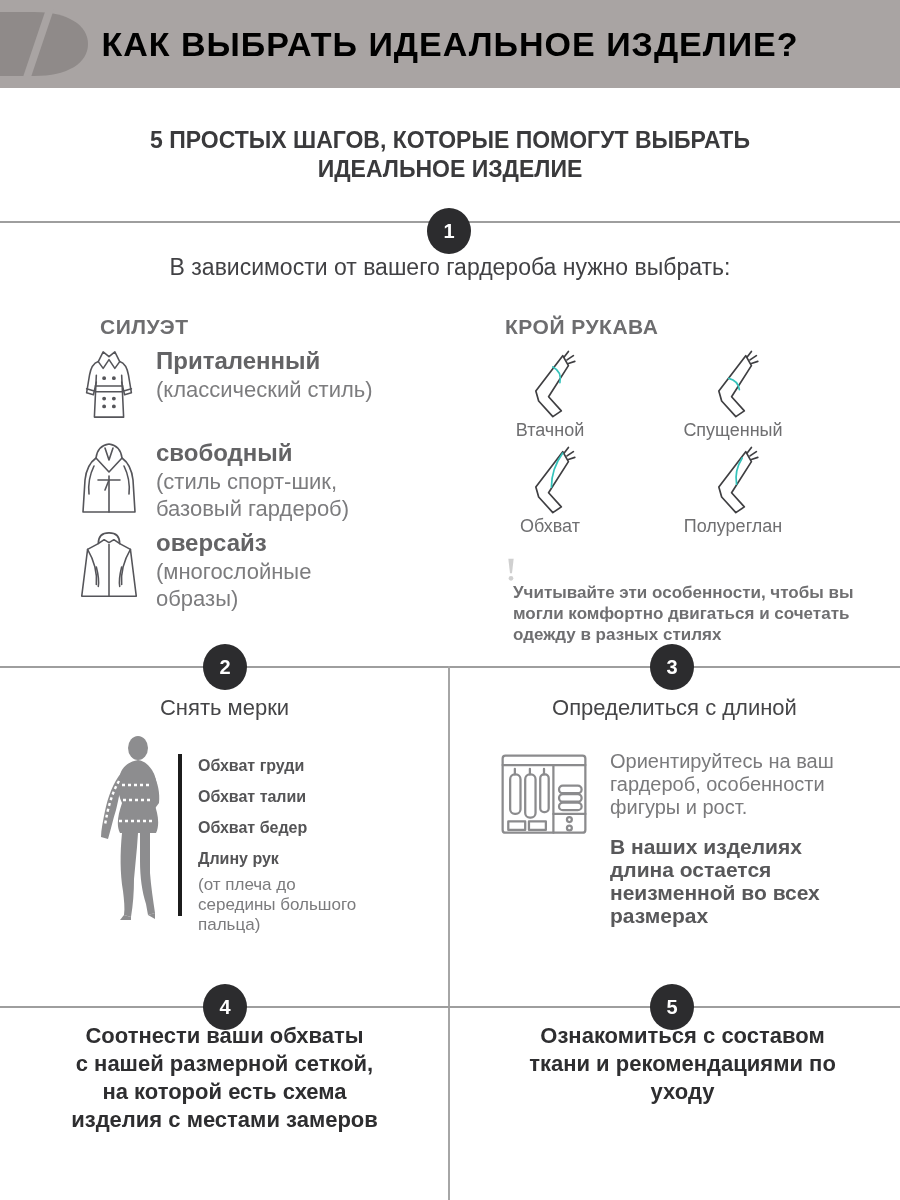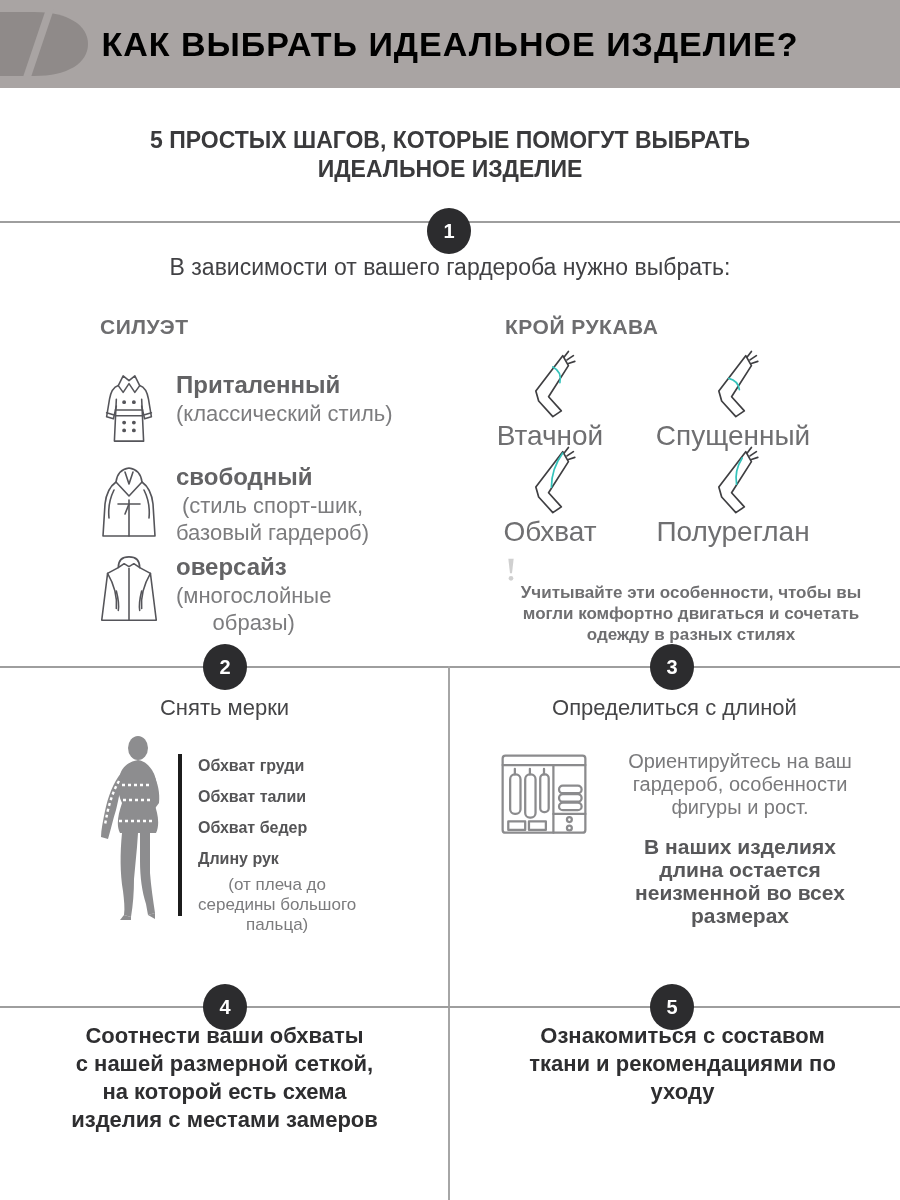--- a/index.html
+++ b/index.html
@@ -1,20 +1,20 @@
 <!DOCTYPE html>
 <html><head>
 <meta charset="utf-8">
 <style>
   html,body{margin:0;padding:0;background:#ffffff;}
   .canvas{
     position:relative;width:900px;height:1200px;background:#ffffff;overflow:hidden;
     font-family:"Liberation Sans",sans-serif;color:#3a3a3c;
   }
-  .ml{white-space:pre-line;text-align:center;}
+  .ml{white-space:pre-line;}
 
   
   .topbar{position:absolute;left:0;top:0;width:900px;height:88px;background:#a9a4a3;
           display:flex;align-items:center;justify-content:center;}
   .topbar-title{font-size:34px;font-weight:700;color:#000000;letter-spacing:1px;}
   .logo{position:absolute;left:0;top:8px;width:104px;height:72px;}
 
   
   .subtitle{position:absolute;left:0;top:126px;width:900px;text-align:center;
             font-size:23px;font-weight:700;color:#3a3a3c;line-height:29px;}
@@ -27,30 +27,30 @@
   .stepnum{position:absolute;width:44px;height:46px;border-radius:50%;background:#2c2c2e;
            color:#ffffff;font-size:20px;font-weight:700;
            display:flex;align-items:center;justify-content:center;z-index:3;}
 
   .intro{position:absolute;left:0;top:254px;width:900px;text-align:center;
          font-size:23px;color:#414144;}
 
   .colhead{position:absolute;font-size:21px;font-weight:700;color:#6d6d6f;letter-spacing:0.5px;}
 
   
-  .sil-item{position:absolute;left:92px;display:flex;align-items:flex-start;margin-top:24px;}
+  .sil-item{position:absolute;left:72px;display:flex;align-items:flex-start;}
   .sil-icon{width:74px;display:flex;justify-content:center;}
   .sil-text{margin-left:10px;}
   .sil-title{font-size:24px;font-weight:700;color:#636365;line-height:30px;}
   .sil-desc{font-size:22px;color:#7c7c7e;line-height:27px;}
 
   
   .sleeve-cell{position:absolute;width:170px;text-align:center;}
   .sleeve-cell svg{display:block;margin:0 auto;}
-  .sleeve-label{font-size:28px;color:#6f6f71;margin-top:2px;}
+  .sleeve-label{font-size:18px;color:#6f6f71;margin-top:2px;}
 
   
   .note{position:absolute;left:499px;top:556px;width:370px;display:flex;flex-direction:column;}
   .note-icon{width:24px;flex:0 0 24px;margin-top:2px;}
   .note-text{margin-left:14px;font-size:17px;font-weight:700;color:#6f6f71;line-height:21px;}
 
   .sec-head{position:absolute;top:695px;font-size:22px;color:#454547;text-align:center;}
 
   
   .figure{position:absolute;left:92px;top:735px;}

